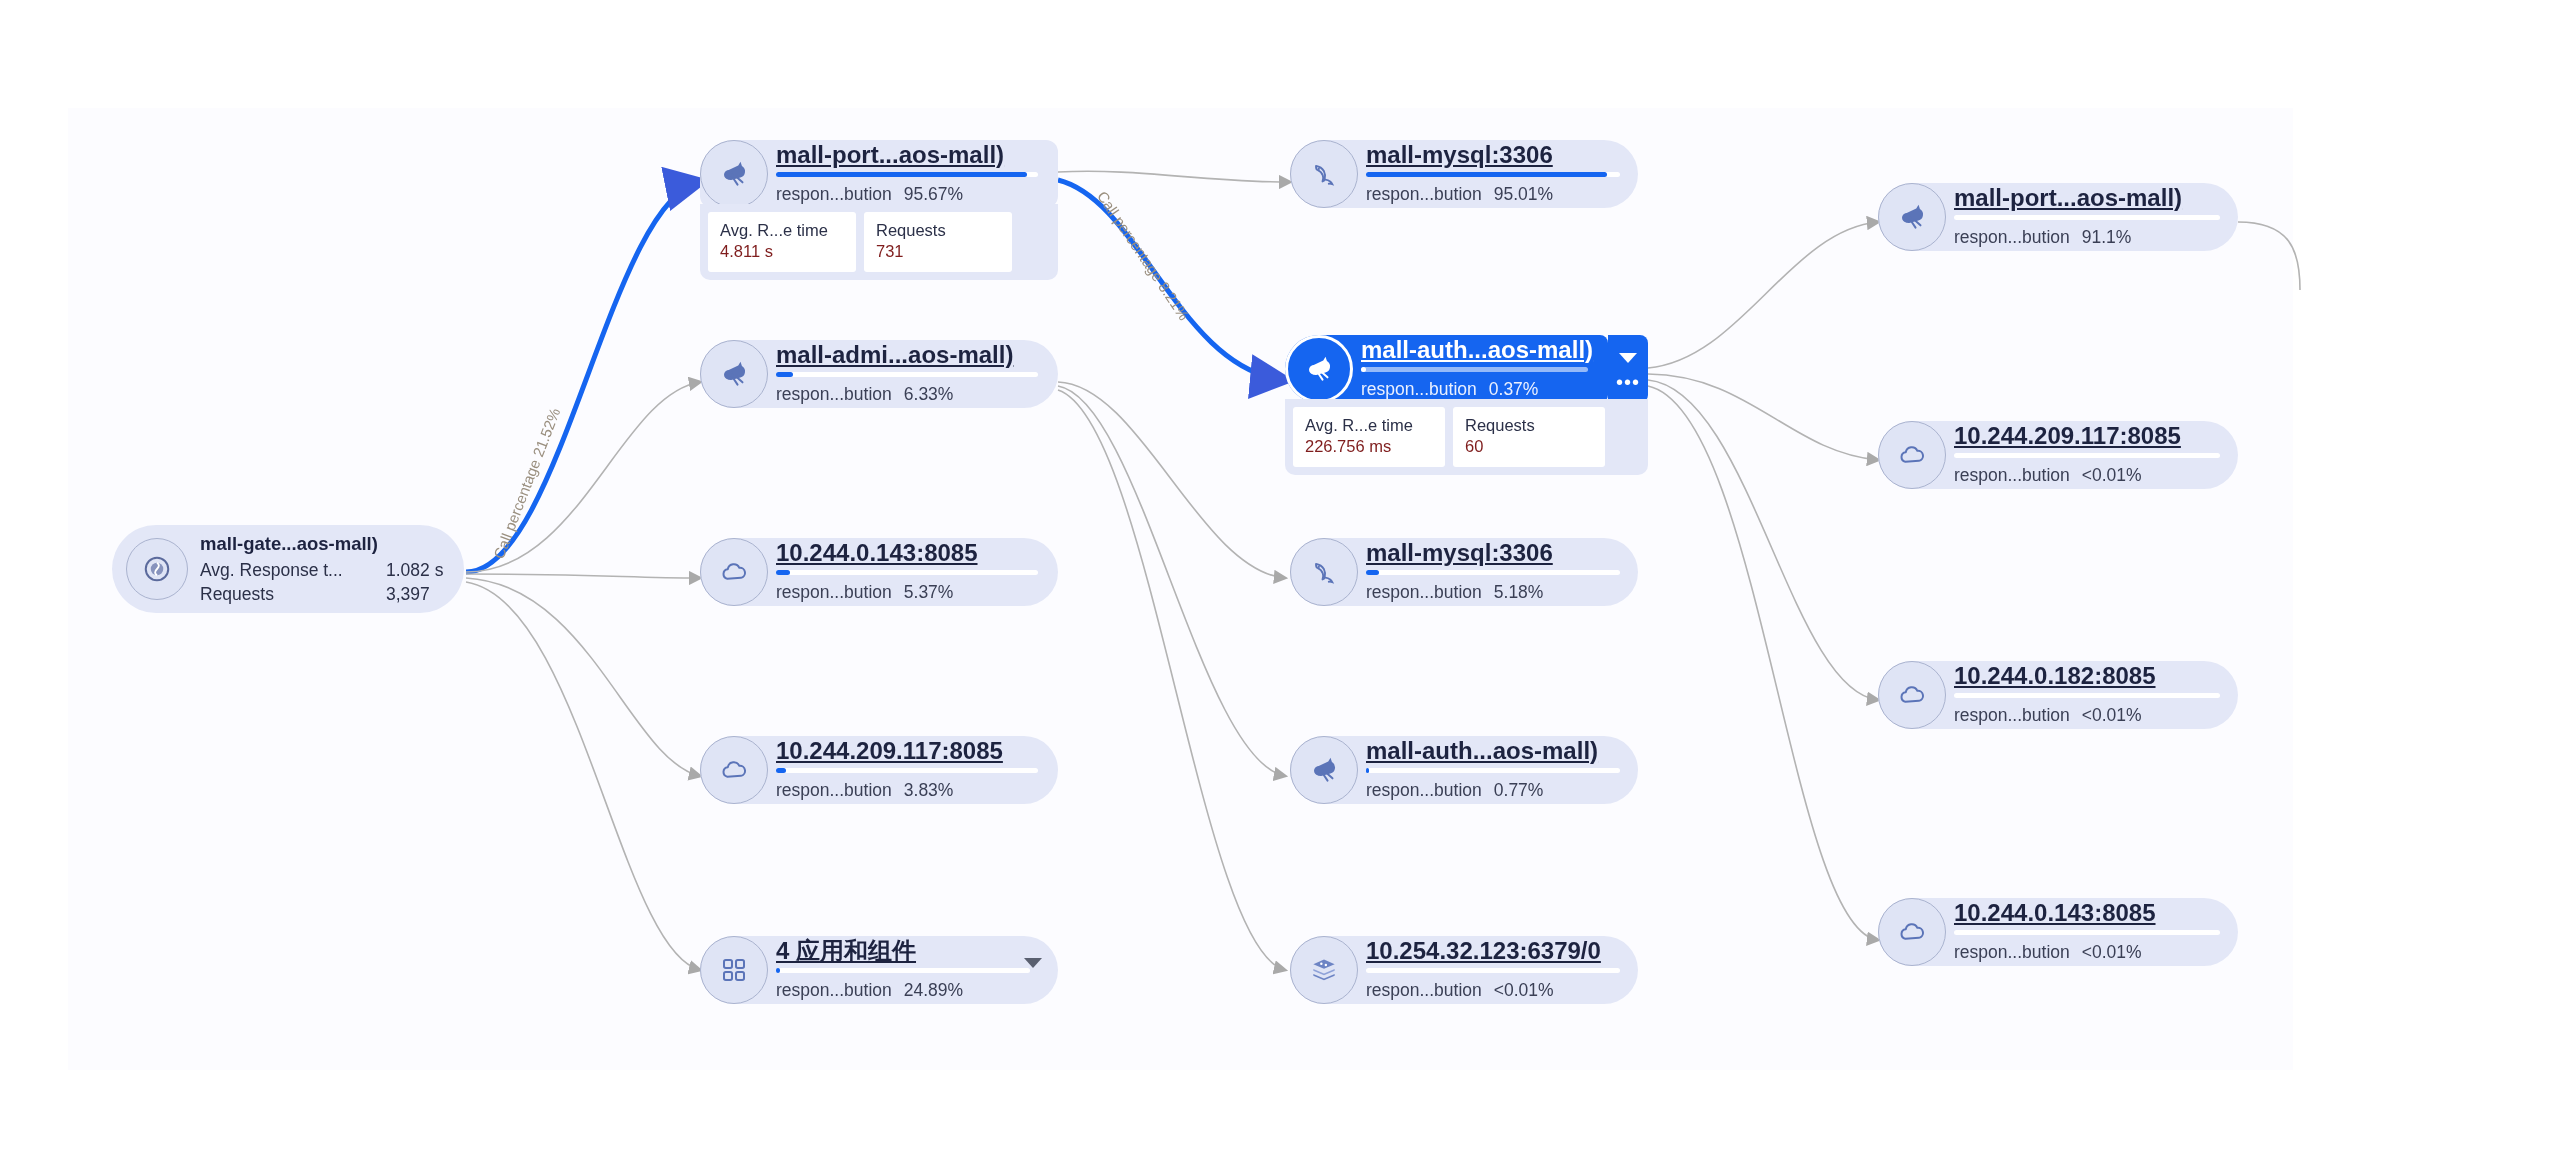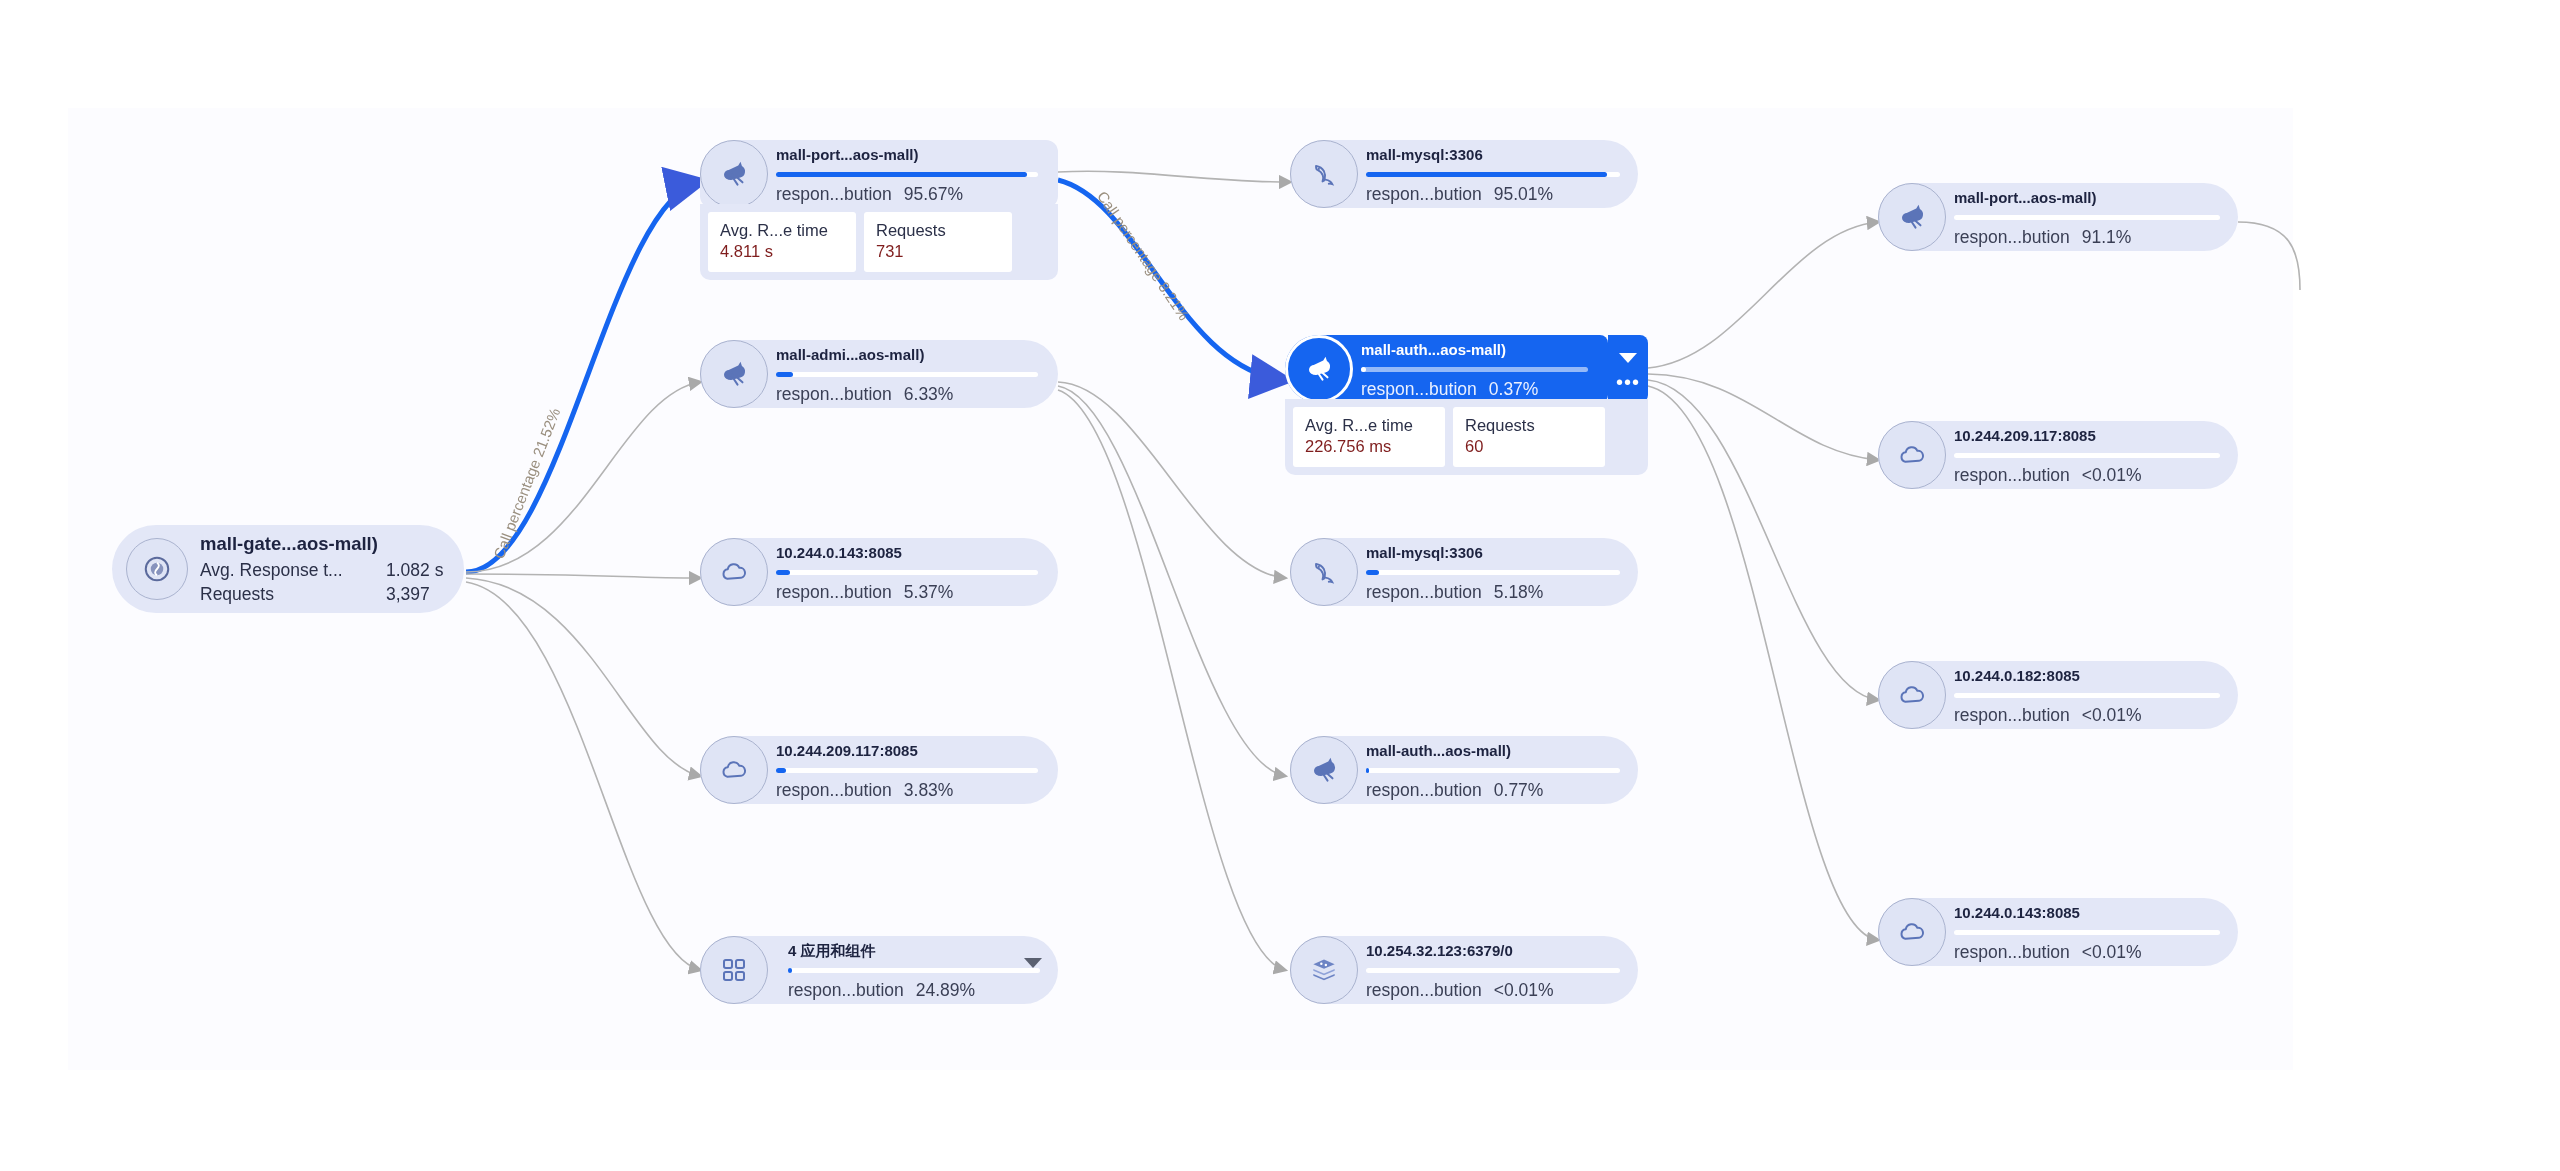--- a/index.html
+++ b/index.html
@@ -45,26 +45,27 @@
     border: 1.6px solid #aab3cf;
     display: flex; align-items: center; justify-content: center;
     flex: 0 0 68px;
     margin-right: 8px;
   }
   .body {
     padding-right: 18px;
     min-width: 0;
   }
   .title {
-    font-size: 15px;
+    font-size: 24px;
     color: #1d2340;
     font-weight: 700;
     white-space: nowrap;
     line-height: 20px;
     margin-bottom: 7px;
+    text-decoration: underline;
   }
   .bar {
     position: relative;
     height: 5px;
     background: #ffffff;
     border-radius: 3px;
     margin-bottom: 8px;
     width: 100%;
   }
   .bar > i {
@@ -313,21 +314,21 @@
           </div>
         <div class="metric">
           <span class="mlabel">respon...bution</span>
           <span class="mval">3.83%</span>
         </div>
       </div>
     </div>
   </div>
 
   <div class="node" style="left:700px; top:936px;">
-    <div class="node-card" style="width:358px;gap:12px;">
+    <div class="node-card" style="width:358px;">
       <div class="circ">
         <svg class="icon" width="30" height="30" viewBox="0 0 24 24">
           <rect x="4" y="4" width="6.4" height="6.4" rx="1.4" fill="none" stroke="#5b74b8" stroke-width="1.6"></rect>
           <rect x="13.6" y="4" width="6.4" height="6.4" rx="1.4" fill="none" stroke="#5b74b8" stroke-width="1.6"></rect>
           <rect x="4" y="13.6" width="6.4" height="6.4" rx="1.4" fill="none" stroke="#5b74b8" stroke-width="1.6"></rect>
           <rect x="13.6" y="13.6" width="6.4" height="6.4" rx="1.4" fill="none" stroke="#5b74b8" stroke-width="1.6"></rect>
         </svg>
       </div>
       <div class="body" style="width:272px;">
         <div class="title">4 应用和组件</div>

